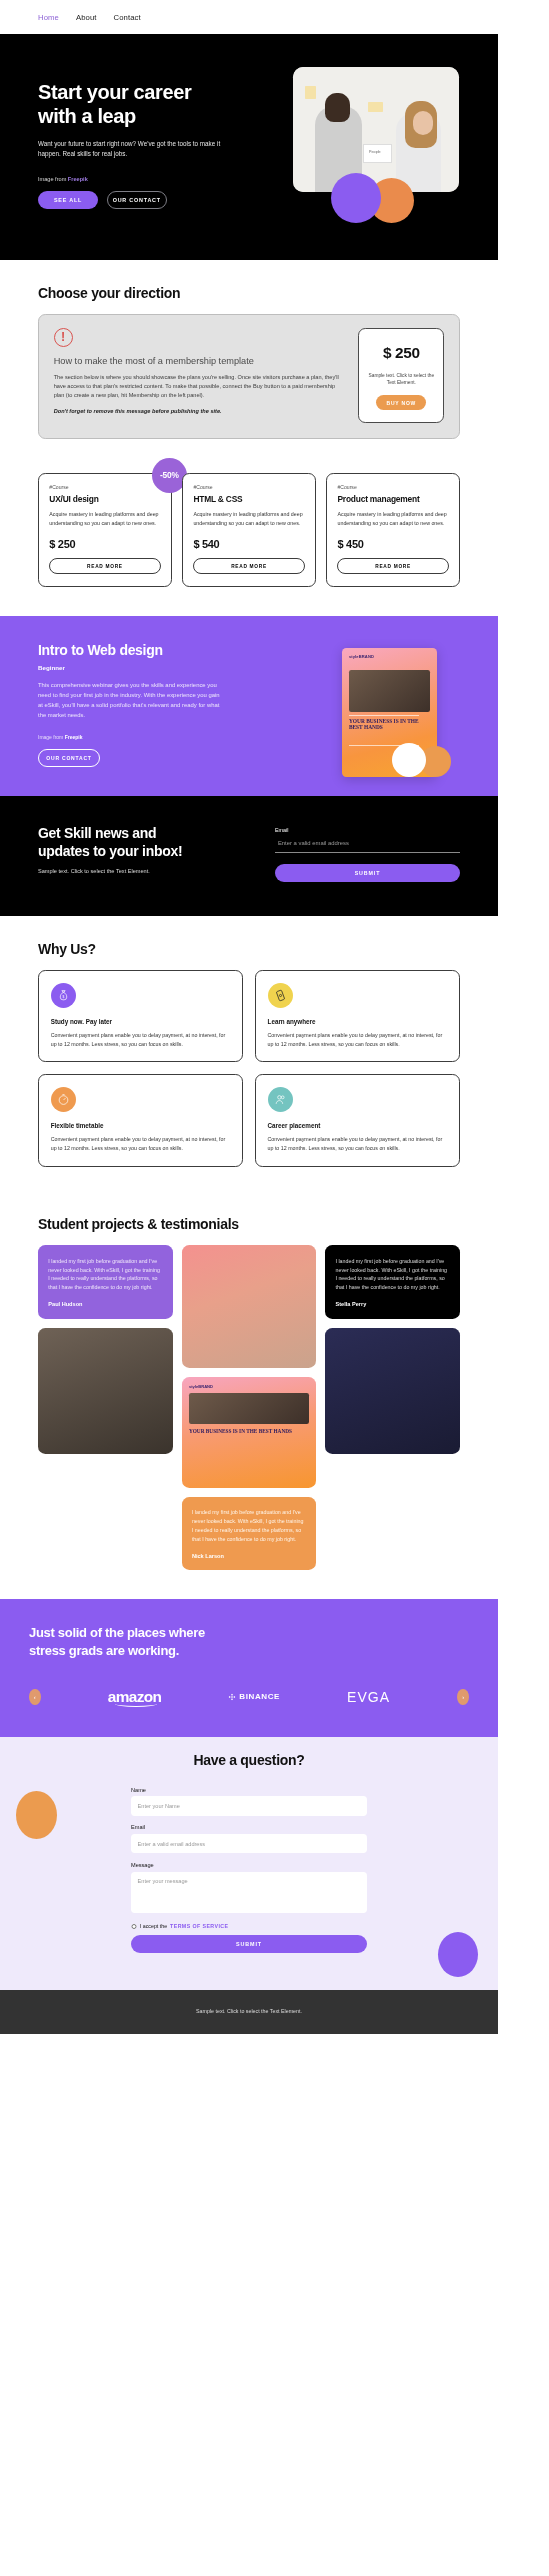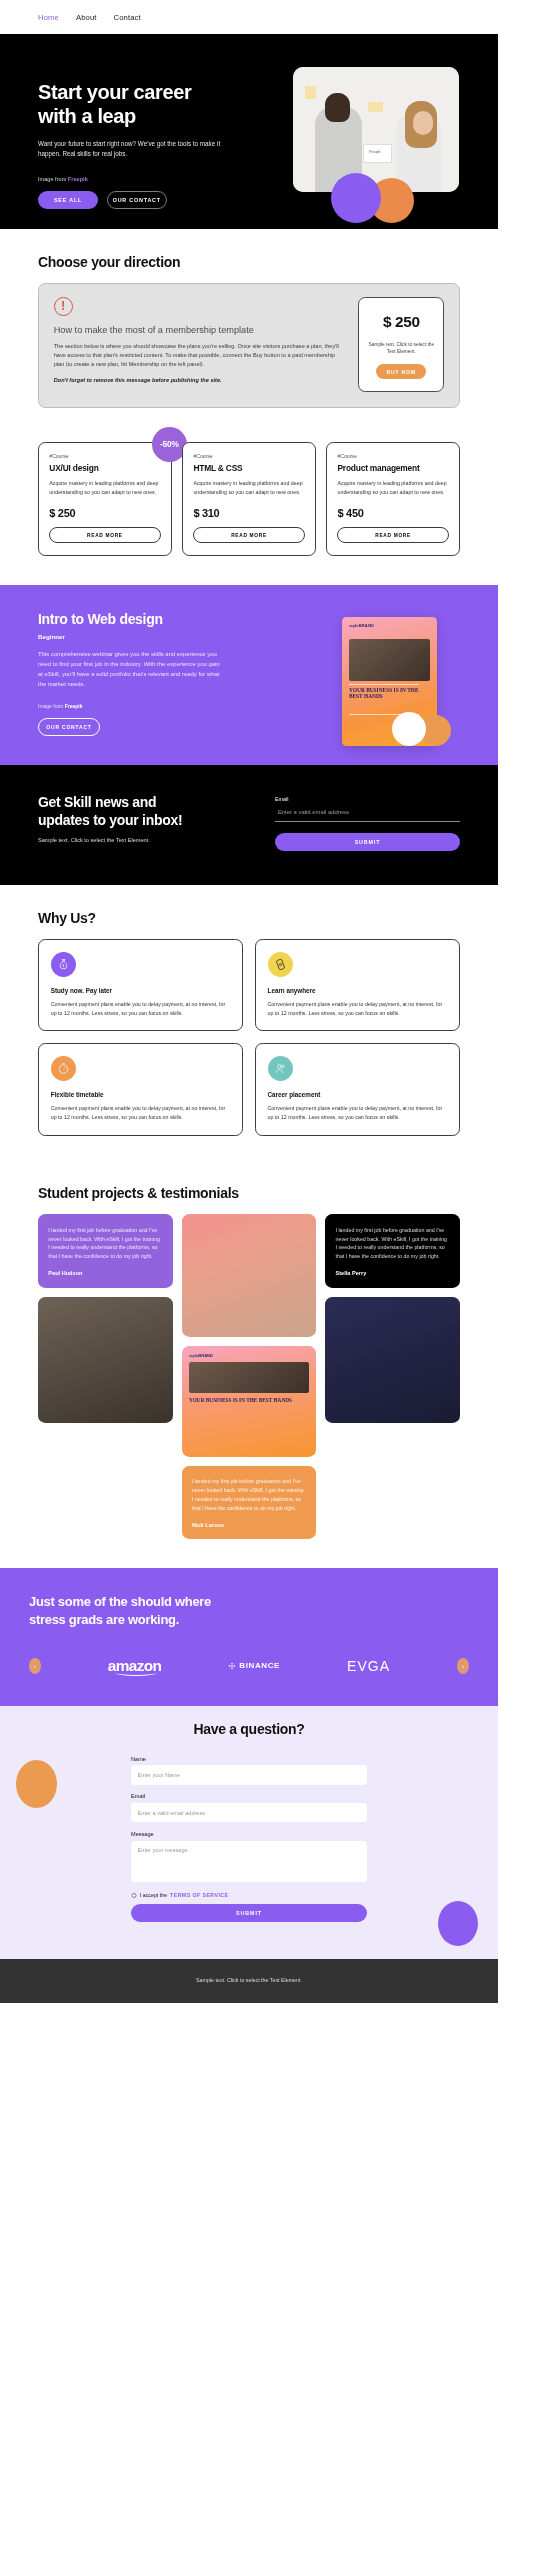--- a/index.html
+++ b/index.html
@@ -14,21 +14,21 @@
 
   
   .nav {
     height: 34px; background: #ffffff;
     display: flex; align-items: center; padding-left: 38px; gap: 17px;
   }
   .nav a { font-size: 7.7px; color: #1c1c1c; text-decoration: none; letter-spacing: 0.1px; }
   .nav a.active { color: #8e63d6; }
 
   
-  .hero { background: #000000; padding: 31px 38px 20px 38px; position: relative; display: flex; }
+  .hero { background: #000000; padding: 31px 38px 51px 38px; position: relative; display: flex; }
   .hero-left { width: 242px; position: relative; z-index: 3; padding-top: 14.7px; }
   .hero h1 {
     color: #fff; font-size: 20px; line-height: 1.22; font-weight: 700;
     letter-spacing: -0.4px;
   }
   .hero-sub { color: #e6e6e6; font-size: 6.3px; line-height: 1.65; margin-top: 10.3px; width: 186px; }
   .credit { font-size: 5.6px; color: #d8d8d8; margin-top: 16px; }
   .credit b { color: #9d7ae0; font-weight: 700; }
   .hero-btns { display: flex; gap: 8.8px; margin-top: 9.5px; }
   .btn-pill {
@@ -297,21 +297,21 @@
       <div class="c-tag">#Course</div>
       <div class="c-title">UX/UI design</div>
       <div class="c-desc">Acquire mastery in leading platforms and deep understanding so you can adapt to new ones.</div>
       <div class="c-price">$ 250</div>
       <button class="c-btn">READ MORE</button>
     </div>
     <div class="course">
       <div class="c-tag">#Course</div>
       <div class="c-title">HTML &amp; CSS</div>
       <div class="c-desc">Acquire mastery in leading platforms and deep understanding so you can adapt to new ones.</div>
-      <div class="c-price">$ 310</div>
+      <div class="c-price">$ 540</div>
       <button class="c-btn">READ MORE</button>
     </div>
     <div class="course">
       <div class="c-tag">#Course</div>
       <div class="c-title">Product management</div>
       <div class="c-desc">Acquire mastery in leading platforms and deep understanding so you can adapt to new ones.</div>
       <div class="c-price">$ 450</div>
       <button class="c-btn">READ MORE</button>
     </div>
   </section>
@@ -430,21 +430,21 @@
           <p>I landed my first job before graduation and I've never looked back. With eSkill, I got the training I needed to really understand the platforms, so that I have the confidence to do my job right.</p>
           <div class="who">Stella Perry</div>
         </div>
         <div class="ph ph-robot" style="height:126px;margin-top:8.8px;"></div>
       </div>
     </div>
   </section>
 
   <section class="brands">
     <h2>
-      <span>Just some of the should where</span><br>
+      <span>Just solid of the places where</span><br>
       <span>stress grads are working.</span>
     </h2>
     <div class="brand-row">
       <div class="arrow">‹</div>
       <div class="logo logo-amazon">
         <span>amazon</span>
           <span class="smile"></span>
       </div>
       <div class="logo logo-binance">
         <svg width="8" height="8" viewBox="0 0 24 24" fill="#fff">

